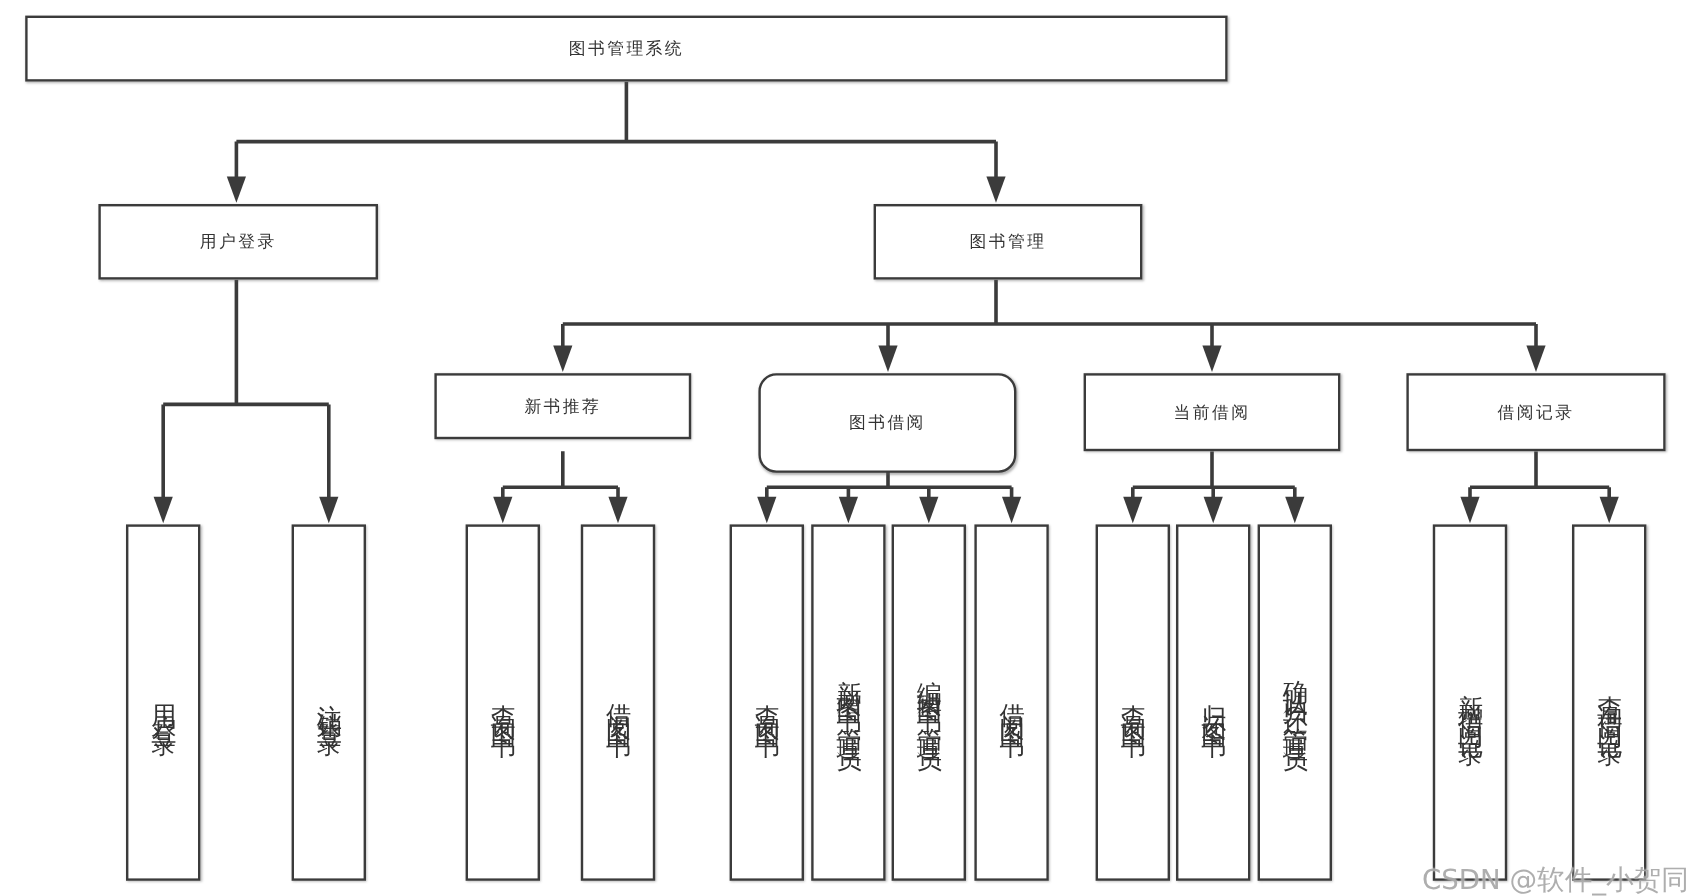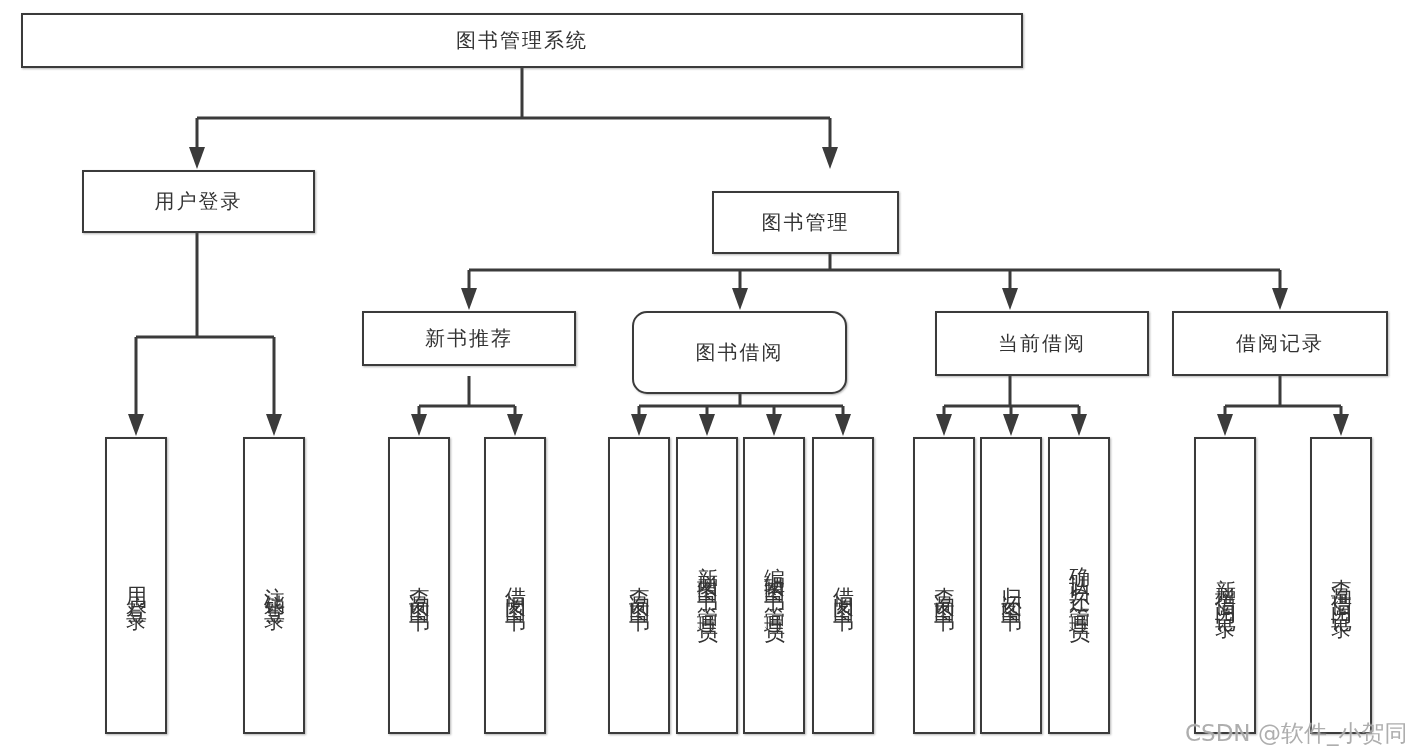--- a/index.html
+++ b/index.html
@@ -22,40 +22,40 @@
     box-sizing: border-box;
     background: #ffffff;
     border: 2px solid #3b3b3b;
     box-shadow: 1px 1px 2px rgba(90,90,90,0.45);
     display: flex;
     align-items: center;
     justify-content: center;
     z-index: 2;
   }
   .hlabel {
-    font-size: 20px;
+    font-size: 14px;
     color: #333333;
     letter-spacing: 2px;
     white-space: nowrap;
   }
   .vlabel {
     writing-mode: vertical-rl;
     font-size: 21px;
     color: #333333;
     letter-spacing: 8px;
     line-height: 1;
     white-space: nowrap;
   }
   
   .b-root   { left: 21px;   top: 13px;  width: 1002px; height: 55px; }
   .b-login  { left: 82px;   top: 170px; width: 233px;  height: 63px; }
-  .b-mgmt   { left: 712px;  top: 170px; width: 187px;  height: 63px; margin-top: 21px; }
+  .b-mgmt   { left: 728px;  top: 170px; width: 224px;  height: 63px; }
   .b-newrec { left: 362px;  top: 311px; width: 214px;  height: 55px; }
   .b-borrow { left: 632px;  top: 311px; width: 215px;  height: 83px; border-radius: 15px; }
-  .b-current{ left: 935px;  top: 311px; width: 214px;  height: 65px; }
+  .b-current{ left: 903px;  top: 311px; width: 214px;  height: 65px; }
   .b-records{ left: 1172px; top: 311px; width: 216px;  height: 65px; }
   
   .leaf { top: 437px; width: 62px; height: 297px; }
   .l1  { left: 105px; }
   .l2  { left: 243px; }
   .l3  { left: 388px; }
   .l4  { left: 484px; }
   .l5  { left: 608px; }
   .l6  { left: 676px; }
   .l7  { left: 743px; }

